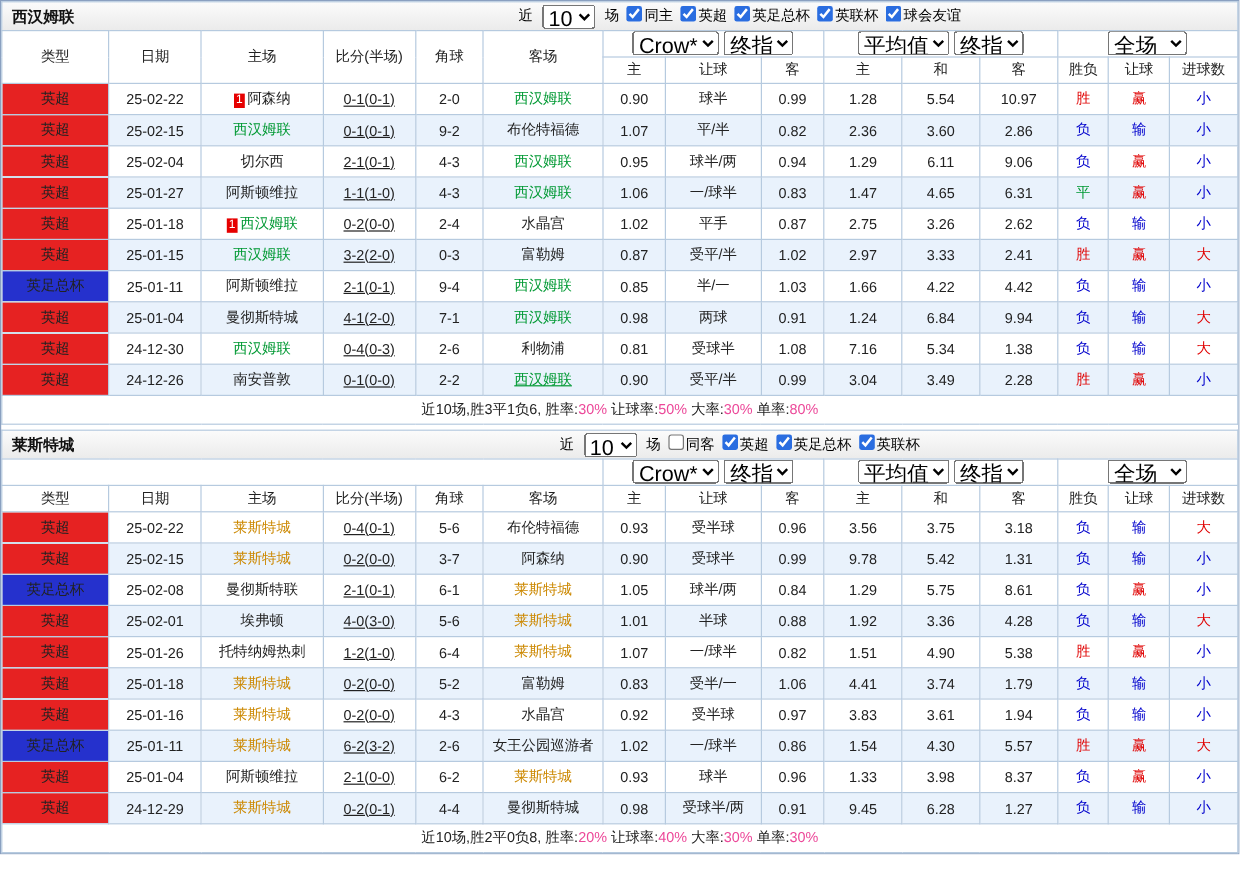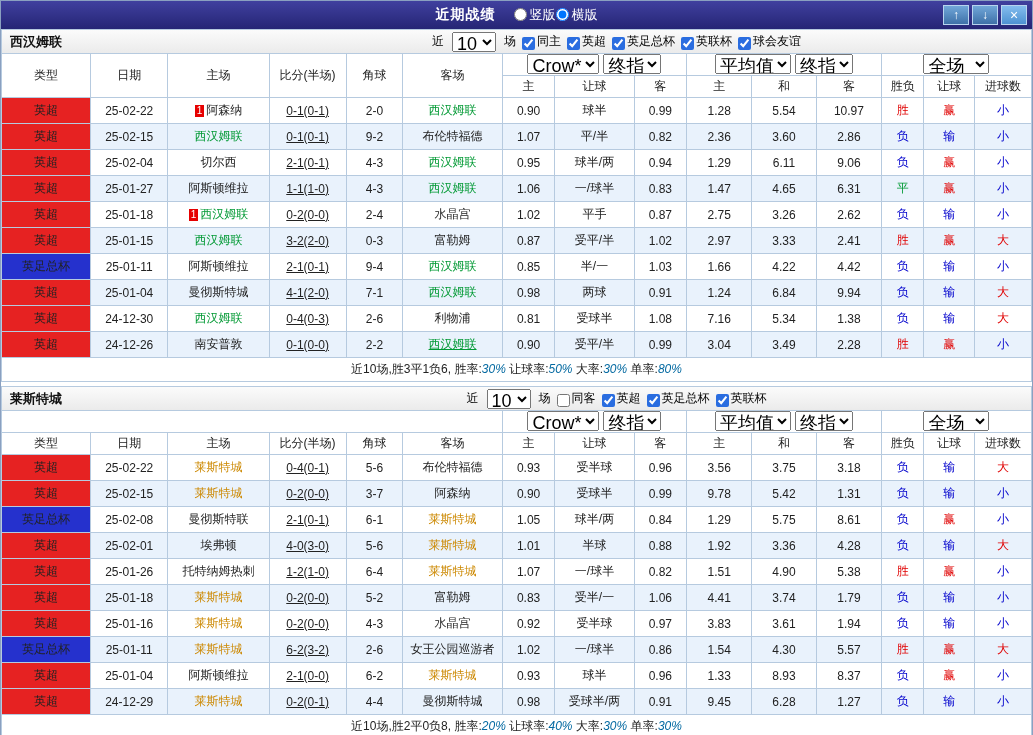--- a/index.html
+++ b/index.html
@@ -17,66 +17,49 @@
   .tb-btn { width: 26px; height: 20px; padding: 0; border: 1px solid #b8d4ee; color: #fff;
             font-size: 12px; line-height: 1; cursor: pointer; background: linear-gradient(#71a7d9, #3e71a8); }
   .tb-btn.close { background: linear-gradient(#84bdee, #4d92d2); font-size: 14px; }
 
   
   .section.gap { margin-top: 4px; }
   .filter-bar { display: flex; align-items: center; height: 24px; font-size: 12px;
                 background: linear-gradient(#fbfbfb, #ebebeb); border: 1px solid #b6cadf; border-bottom: none; }
   .sec-team { font-weight: bold; font-size: 13px; padding-left: 8px; width: 200px; color: #111; }
   .filter-controls { flex: 1; display: flex; align-items: center; justify-content: center; gap: 6px; }
-  .cb { display: inline-flex; align-items: flex-end; gap: 2px; cursor: pointer; }
+  .cb { display: inline-flex; align-items: flex-start; gap: 2px; cursor: pointer; }
   .cb input { margin: 0; accent-color: #2a6de0; }
 
   
   table.grid { border-collapse: collapse; table-layout: fixed; width: 100%; font-size: 12px; }
   .grid th, .grid td { border: 1px solid #b6cadf; text-align: center; white-space: nowrap;
                        overflow: hidden; padding: 0 1px; color: #222; }
   .grid thead th, .grid thead td { height: 22px; font-weight: normal; background: #fff; }
   .grid tbody td { height: 26px; }
   .grid tbody tr:nth-child(even) { background: #e9f2fc; }
   .lg { color: #fff; }
   .lg.epl { background: #e62222; }
   .lg.cup { background: #2531cd; }
   .score { color: #e00000; text-decoration: underline; }
   .odds { color: #2b3a9e; }
   .badge { display: inline-block; background: #e60000; color: #fff; font-size: 10px;
            line-height: 12px; padding: 0 2px; margin-right: 2px; }
   .u { text-decoration: underline; }
   .summary { height: 24px; background: #fff; font-size: 12px; }
-  .pct { color: #0369a1; font-style: italic; }
+  .pct { color: #ec4899; }
   .ui-select { font-size: 18px; height: 20px; margin: 0 2px; }
   .ui-select.scope { min-width: 66px; }
   .ui-select.count { min-width: 44px; }
   .dd-cell { background: #fff; }
 </style>
 </head>
 <body>
 
 <div class="window">
-  <div class="titlebar">
-    <div class="tb-center">
-      <span class="title">近期战绩</span>
-      <span id="layout-radios"><label class="radio">
-            <input type="radio" name="layoutmode" style="">
-            <span>竖版</span>
-          </label><label class="radio">
-            <input type="radio" name="layoutmode" checked="" style="">
-            <span>横版</span>
-          </label></span>
-    </div>
-    <div class="tb-buttons">
-      <button class="tb-btn"><span>↑</span></button>
-      <button class="tb-btn"><span>↓</span></button>
-      <button class="tb-btn close"><span>×</span></button>
-    </div>
-  </div>
   <div id="sections">
       <div class="section">
         <div class="filter-bar">
           <span class="sec-team">西汉姆联</span>
           <div class="filter-controls">
             <span>近</span>
             <select class="ui-select count"><option selected="">10</option></select>
             <span>场</span>
             <label class="cb">
               <input type="checkbox" checked="" style="">
@@ -530,21 +513,21 @@
               <td class="lg epl">英超</td>
               <td>25-01-04</td>
               <td><span class="team">阿斯顿维拉</span></td>
               <td class="score">2-1(0-0)</td>
               <td>6-2</td>
               <td><span class="team" style="color:#cc8800">莱斯特城</span></td>
               <td class="odds">0.93</td>
               <td class="odds">球半</td>
               <td class="odds">0.96</td>
               <td class="odds">1.33</td>
-              <td class="odds">8.93</td>
+              <td class="odds">3.98</td>
               <td class="odds">8.37</td>
               <td style="color:#0000cc">负</td>
               <td style="color:#e00000">赢</td>
               <td style="color:#0000cc">小</td>
             </tr>
             <tr>
               <td class="lg epl">英超</td>
               <td>24-12-29</td>
               <td><span class="team" style="color:#cc8800">莱斯特城</span></td>
               <td class="score">0-2(0-1)</td>

